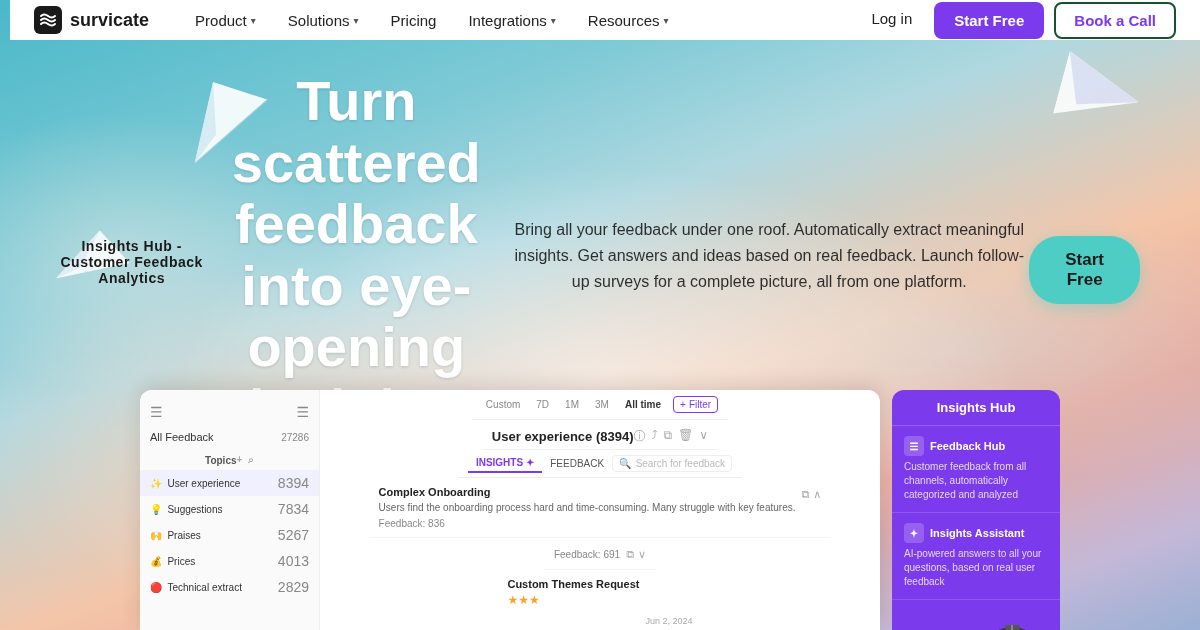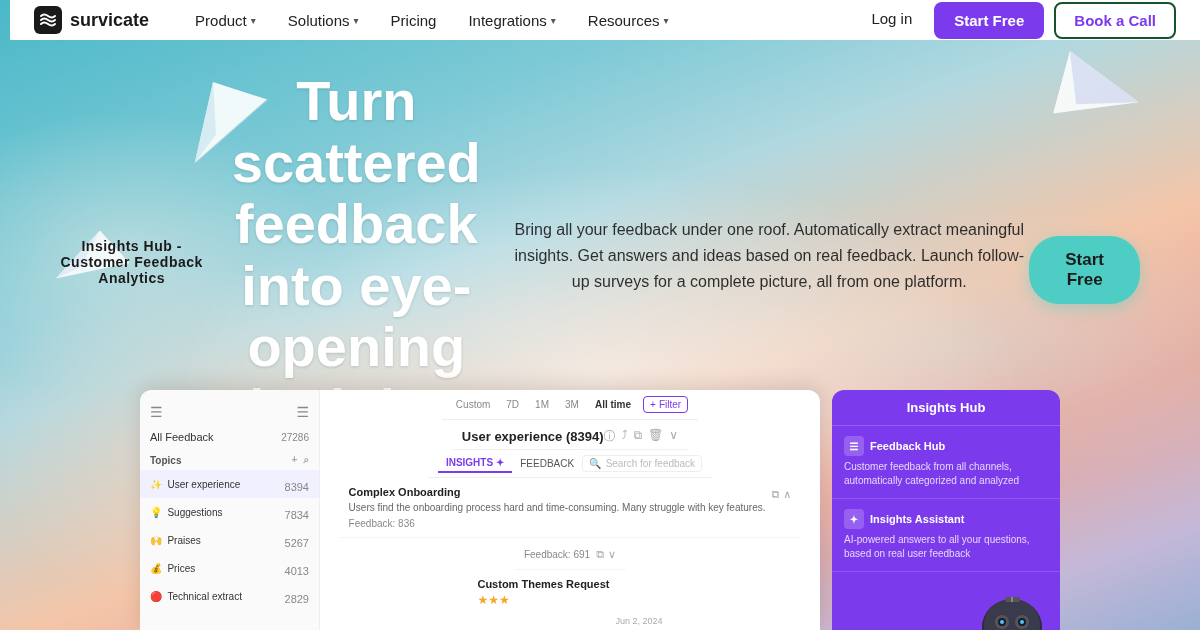--- a/index.html
+++ b/index.html
@@ -104,30 +104,30 @@
     .dash-sidebar-header {
       display: flex; align-items: center; justify-content: space-between;
       padding: 6px 10px; font-size: 10px; color: #888;
     }
     .dash-all-feedback {
       display: flex; align-items: center; justify-content: space-between;
       padding: 5px 10px; font-size: 11px; color: #333;
     }
     .dash-count { color: #888; font-size: 10px; }
     .topics-header {
-      display: flex; align-items: center; justify-content: space-between;
-      padding: 6px 10px 4px; font-size: 10px; font-weight: 600; color: #555;
+      display: flex; align-items: center; justify-content: center;
+      padding: 6px 18px 4px; font-size: 10px; font-weight: 600; color: #555;
     }
     .topic-item {
       display: flex; align-items: center; justify-content: space-between;
       padding: 5px 10px; cursor: pointer;
     }
     .topic-item.active { background: #f0f0ff; }
     .topic-label { display: flex; align-items: center; gap: 5px; font-size: 10px; color: #333; }
-    .topic-count { font-size: 11px; color: #888; margin-top: 6px; }
+    .topic-count { font-size: 14px; color: #888; }
 
     
     .dash-main { flex: 1; display: flex; flex-direction: column; align-items: center; }
     .dash-toolbar {
       display: flex; align-items: center; gap: 8px; padding: 6px 10px;
       border-bottom: 1px solid #eee; font-size: 10px; color: #555;
     }
     .dash-toolbar-tab { color: #888; padding: 2px 4px; }
     .dash-toolbar-tab.active { color: #333; font-weight: 600; }
     .filter-btn {
@@ -159,21 +159,21 @@
     .insight-desc { font-size: 10px; color: #666; line-height: 1.4; }
     .insight-feedback {
       font-size: 10px; color: #888; margin-top: 3px;
       display: flex; align-items: center; justify-content: space-between;
     }
     .insight-row { display: flex; align-items: flex-start; gap: 6px; }
     .insight-icons { display: flex; gap: 4px; color: #aaa; font-size: 11px; margin-left: auto; margin-top: 2px; }
 
     
     .insights-hub {
-      width: 228px; background: #7c3aed; border-radius: 12px 12px 0 0;
+      width: 168px; background: #7c3aed; border-radius: 12px 12px 0 0;
       overflow: hidden; color: #fff;
     }
     .insights-hub-header {
       padding: 10px 14px; font-size: 13px; font-weight: 700;
       text-align: center; border-bottom: 1px solid rgba(255,255,255,0.2);
     }
     .hub-item { padding: 10px 12px; border-bottom: 1px solid rgba(255,255,255,0.15); }
     .hub-item-title {
       display: flex; align-items: center; gap: 6px;
       font-size: 11px; font-weight: 700; margin-bottom: 4px; color: #fff;

